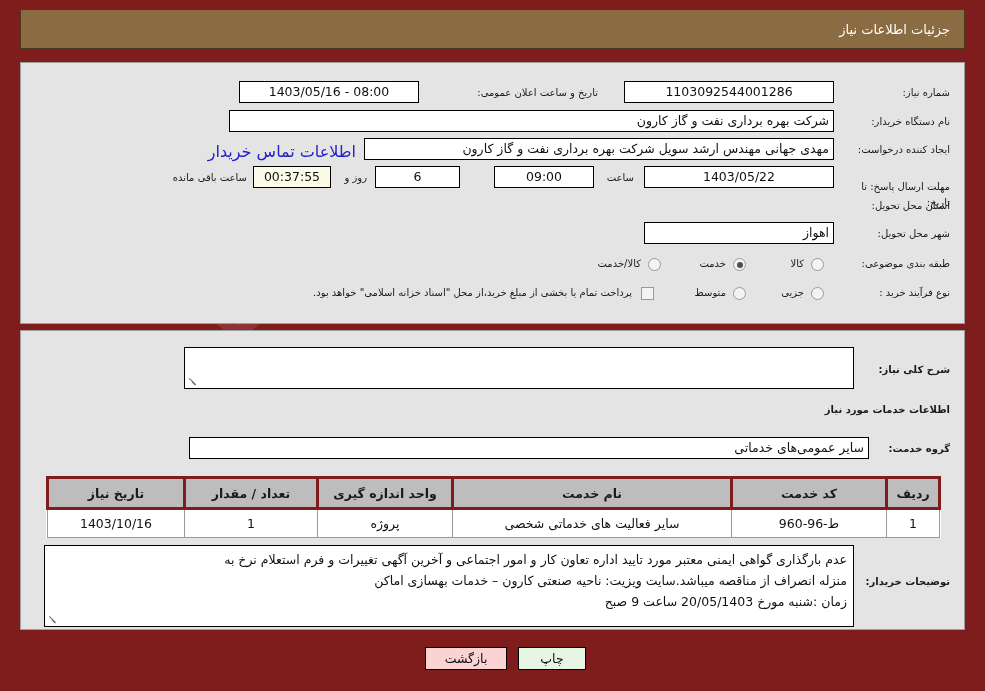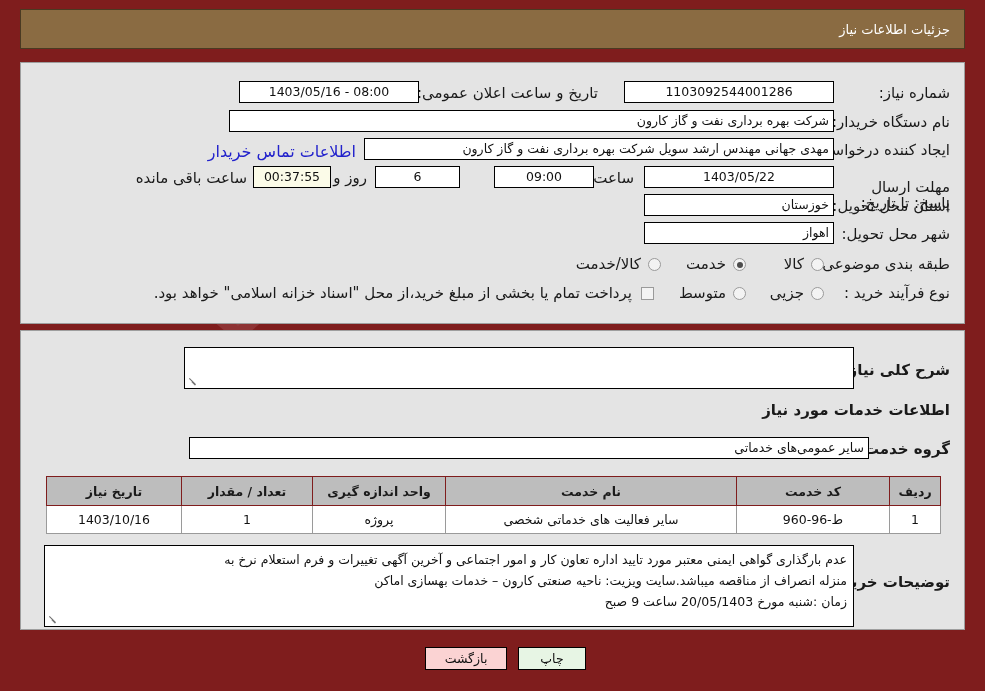--- a/index.html
+++ b/index.html
@@ -41,21 +41,21 @@
     border: 1px solid #9e9e9e;
     background: #e4e4e4;
     box-sizing: border-box;
   }
   #panel-top    { left: 20px; top: 62px;  width: 945px; height: 262px; }
   #panel-bottom { left: 20px; top: 330px; width: 945px; height: 300px; padding-left: 18px; }
 
   
   .lbl {
     position: absolute;
-    font-size: 15px;
+    font-size: 10px;
     color: #1a1a1a;
     line-height: 16px;
     white-space: nowrap;
   }
   .lbl.bold { font-weight: bold; }
   .lbl.wrap { white-space: normal; }
 
   .fld {
     position: absolute;
     border: 1px solid #000000;
@@ -141,21 +141,21 @@
     left: 25px;
     top: 145px;
     width: 895px;
     border-collapse: collapse;
     font-size: 12.5px;
     direction: rtl;
     background: #ffffff;
   }
   #svc-table th {
     background: #bdbdbd;
-    border: 1px solid #7f1d1d;
+    border: 3px solid #7f1d1d;
     font-weight: bold;
     color: #1a1a1a;
     height: 28px;
     padding: 0 6px;
     text-align: center;
   }
   #svc-table td {
     background: #ffffff;
     border: 1px solid #9a9a9a;
     color: #111111;
@@ -265,21 +265,20 @@
     <div class="fld center" style="right:130px; top:103px; width:190px;">1403/05/22</div>
     <div class="lbl" style="right:330px; top:107px;">ساعت</div>
     <div class="fld center" style="right:370px; top:103px; width:100px;">09:00</div>
 
     <div class="fld center" style="right:504px; top:103px; width:85px;">6</div>
     <div class="lbl" style="right:597px; top:107px;">روز و</div>
     <div class="fld cream" style="right:633px; top:103px; width:78px;">00:37:55</div>
     <div class="lbl" style="right:717px; top:107px;">ساعت باقی مانده</div>
 
     <div class="lbl" style="right:14px; top:135px;">استان محل تحویل:</div>
-    <div class="fld right" style="right:130px; top:131px; width:190px;">خوزستان</div>
 
     <div class="lbl" style="right:14px; top:163px;">شهر محل تحویل:</div>
     <div class="fld right" style="right:130px; top:159px; width:190px;">اهواز</div>
 
     <div class="lbl" style="right:14px; top:193px;">طبقه بندی موضوعی:</div>
 
     <div class="radio" style="right:140px; top:195px;"></div>
     <div class="lbl" style="right:160px; top:193px;">کالا</div>
 
     <div class="radio on" style="right:218px; top:195px;"></div>

